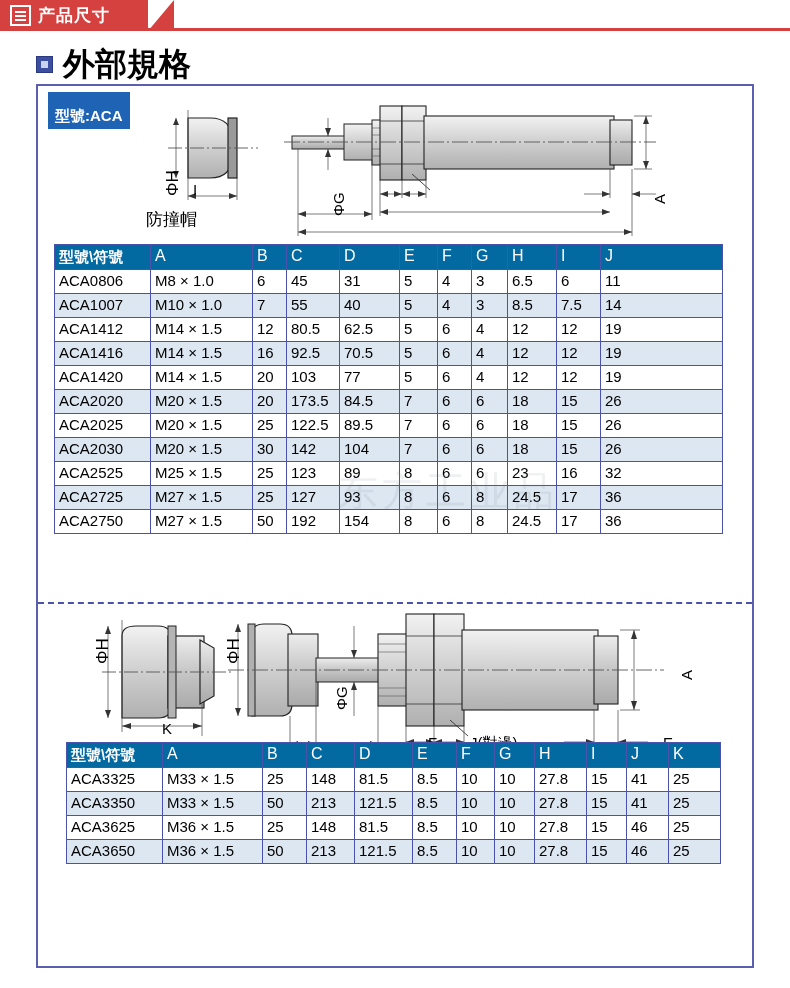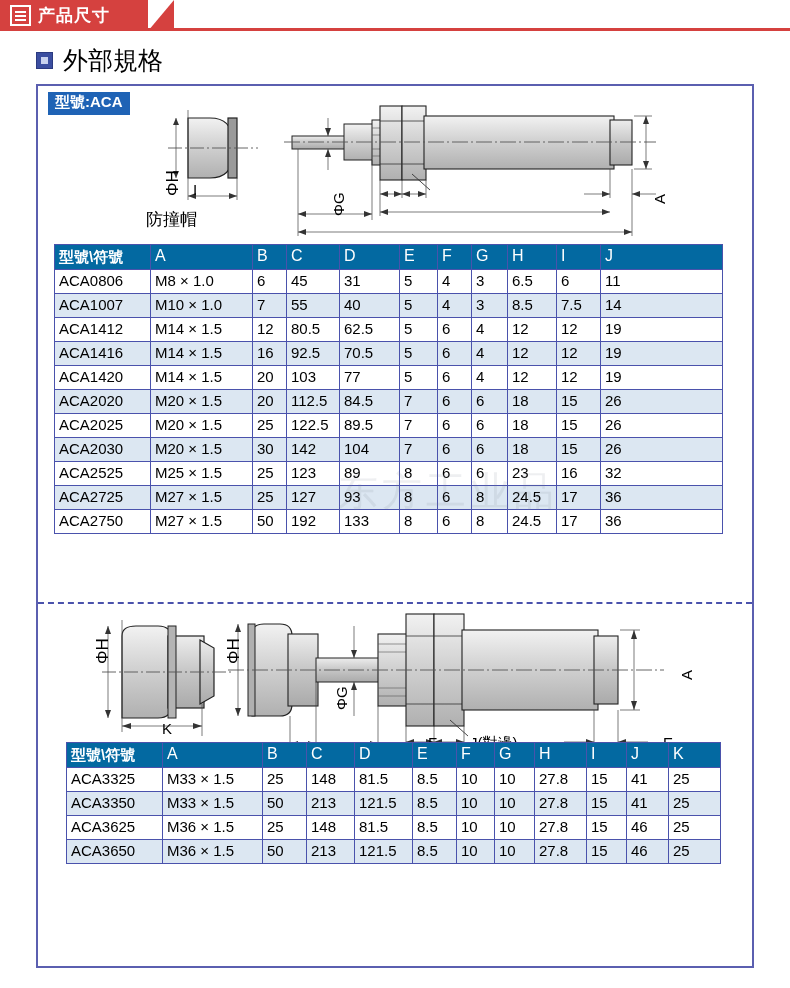--- a/index.html
+++ b/index.html
@@ -91,22 +91,22 @@
     flex: none;
   }
   .bullet-icon::after {
     content: "";
     position: absolute;
     left: 4px; top: 4px;
     width: 7px; height: 7px;
     background: #c9d2ee;
   }
   .section-title {
-    font-size: 25px;
-    font-weight: normal;
+    font-size: 32px;
+    font-weight: bold;
     white-space: nowrap;
     line-height: 1;
   }
 
   
   .panel {
     position: absolute;
     left: 36px; top: 84px;
     width: 718px;
     height: 884px;
@@ -116,21 +116,21 @@
   }
 
   
   .model-tag {
     position: absolute;
     left: 10px; top: 6px;
     background: #1f63b5;
     color: #ffffff;
     font-size: 15px;
     font-weight: bold;
-    padding: 1px 7px 3px 7px;
+    padding: 15px 7px 3px 7px;
     white-space: nowrap;
     line-height: 1.25;
   }
 
   
   .dash-sep {
     position: absolute;
     left: 0; right: 0;
     top: 516px;
     border-top: 2px dashed #4a52ac;
@@ -442,21 +442,21 @@
             <td>6</td>
             <td>4</td>
             <td>12</td>
             <td>12</td>
             <td>19</td>
           </tr>
           <tr>
             <td>ACA2020</td>
             <td>M20 × 1.5</td>
             <td>20</td>
-            <td>112.5</td>
+            <td>173.5</td>
             <td>84.5</td>
             <td>7</td>
             <td>6</td>
             <td>6</td>
             <td>18</td>
             <td>15</td>
             <td>26</td>
           </tr>
           <tr>
             <td>ACA2025</td>
@@ -508,21 +508,21 @@
             <td>8</td>
             <td>24.5</td>
             <td>17</td>
             <td>36</td>
           </tr>
           <tr>
             <td>ACA2750</td>
             <td>M27 × 1.5</td>
             <td>50</td>
             <td>192</td>
-            <td>133</td>
+            <td>154</td>
             <td>8</td>
             <td>6</td>
             <td>8</td>
             <td>24.5</td>
             <td>17</td>
             <td>36</td>
           </tr>
         </tbody>
     </table>
   </div>

